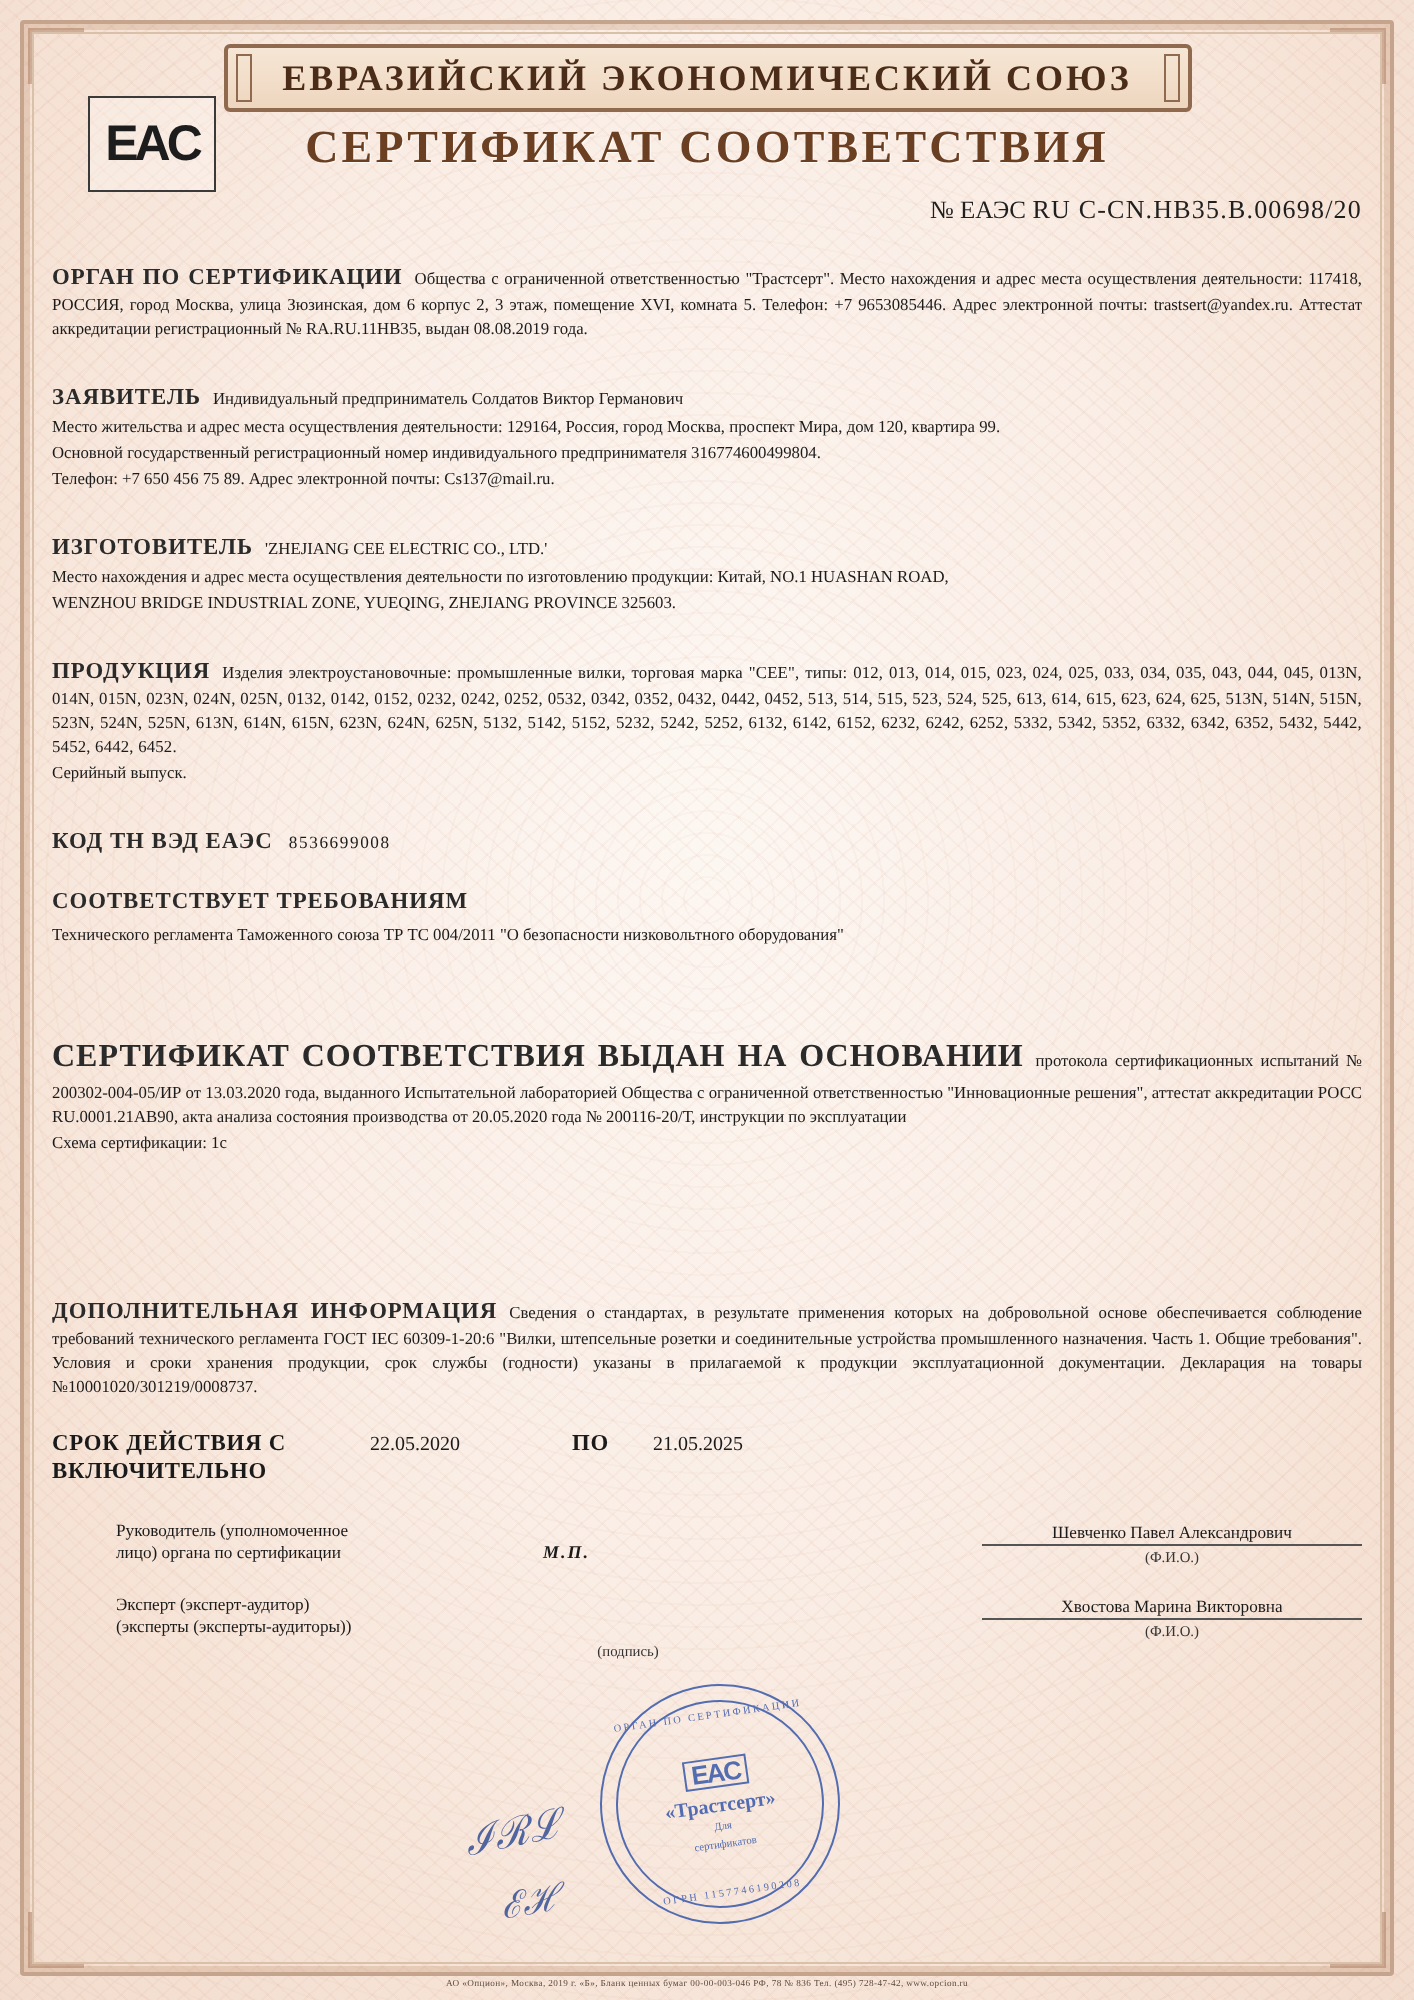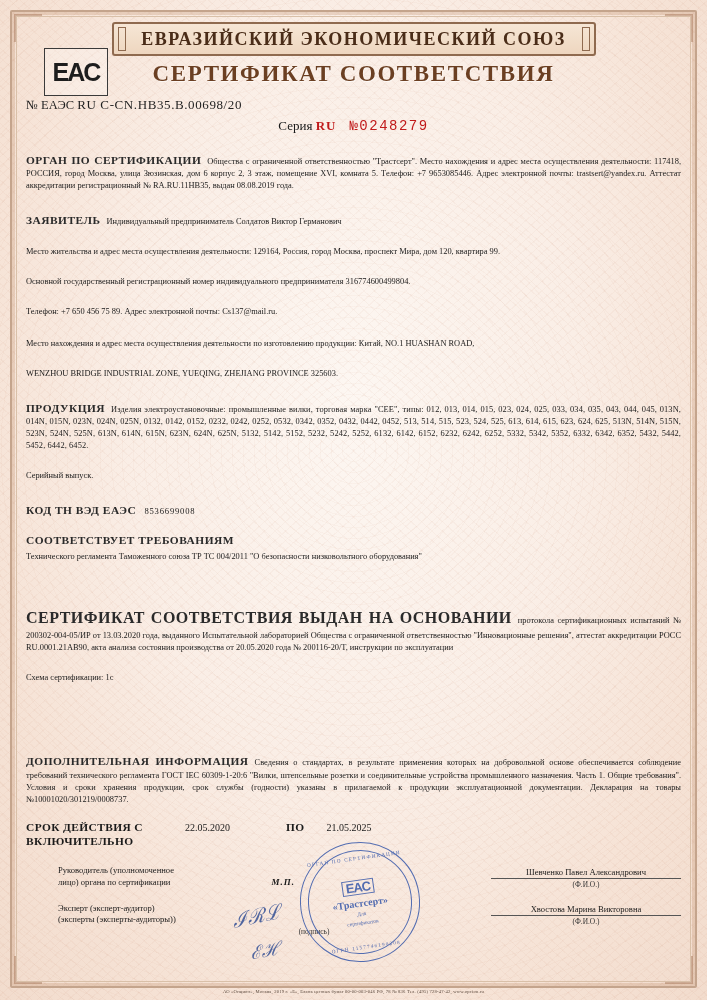--- a/index.html
+++ b/index.html
@@ -91,21 +91,21 @@
   .title {
     margin-top: 5px;
     text-align: center;
     font-size: 23px;
     font-weight: bold;
     letter-spacing: 1.6px;
     color: #6b3f22;
     text-shadow: 0.6px 0.6px 0 rgba(255,255,255,0.7);
   }
   .numline {
-    text-align: left;
+    text-align: right;
     font-size: 13px;
     margin-top: 10px;
     color: #1f1f1f;
   }
   .numline .lbl { font-size: 12.5px; }
   .numline .num { letter-spacing: 0.6px; }
   .serialline {
     text-align: center;
     font-size: 13px;
     margin-top: 5px;
@@ -153,21 +153,21 @@
   }
   .sec .hd {
     font-size: 11.4px;
     font-weight: bold;
     letter-spacing: 0.5px;
     color: #2a2a2a;
     margin-right: 6px;
   }
   .sec .hd.lg { font-size: 16px; }
   .sec p { margin: 0; }
-  .sec p + p { margin-top: 18px; }
+  .sec p + p { margin-top: 1px; }
   .mono-ish { letter-spacing: 0.1px; }
 
   .prod-list { text-align: justify; }
   .gap-lg { margin-top: 20px; }
   .gap-xxl { margin-top: 44px; }
 
   
   .valid-row {
     margin-top: 16px;
     font-size: 11.4px;
@@ -336,43 +336,40 @@
       <span class="banner-text">ЕВРАЗИЙСКИЙ ЭКОНОМИЧЕСКИЙ СОЮЗ</span>
     </div>
 
     <div class="title">СЕРТИФИКАТ СООТВЕТСТВИЯ</div>
 
     <div class="numline">
       <span class="lbl">№ ЕАЭС</span>
       <span class="num">RU C-CN.НВ35.В.00698/20</span>
     </div>
 
-    <div class="serialline">
-      <span>Серия</span>
-      <span class="ru">RU</span>
-      &nbsp;&nbsp;
-      <span class="sn">№0248279</span>
-    </div>
 
     <div class="sec" style="margin-top:18px;">
       <p>
         <span class="hd">ОРГАН ПО СЕРТИФИКАЦИИ</span><span>Общества с ограниченной ответственностью "Трастсерт". Место нахождения и адрес места осуществления деятельности: 117418, РОССИЯ, город Москва, улица Зюзинская, дом 6 корпус 2, 3 этаж, помещение XVI, комната 5. Телефон: +7 9653085446. Адрес электронной почты: trastsert@yandex.ru. Аттестат аккредитации регистрационный № RA.RU.11НВ35, выдан 08.08.2019 года.</span>
       </p>
     </div>
 
     <div class="sec gap-lg">
       <p>
         <span class="hd">ЗАЯВИТЕЛЬ</span><span>Индивидуальный предприниматель Солдатов Виктор Германович</span>
       </p>
       <p>Место жительства и адрес места осуществления деятельности: 129164, Россия, город Москва, проспект Мира, дом 120, квартира 99.</p>
       <p>Основной государственный регистрационный номер индивидуального предпринимателя 316774600499804.</p>
       <p>Телефон: +7 650 456 75 89. Адрес электронной почты: Cs137@mail.ru.</p>
     </div>
 
     <div class="sec gap-lg">
+      <p>
+        <span class="hd">ИЗГОТОВИТЕЛЬ</span><span>'ZHEJIANG CEE ELECTRIC CO., LTD.'</span>
+      </p>
       <p>Место нахождения и адрес места осуществления деятельности по изготовлению продукции: Китай, NO.1 HUASHAN ROAD,</p>
       <p>WENZHOU BRIDGE INDUSTRIAL ZONE, YUEQING, ZHEJIANG PROVINCE 325603.</p>
     </div>
 
     <div class="sec gap-lg prod-list">
       <p>
         <span class="hd">ПРОДУКЦИЯ</span><span class="mono-ish">Изделия электроустановочные: промышленные вилки, торговая марка "CEE", типы: 012, 013, 014, 015, 023, 024, 025, 033, 034, 035, 043, 044, 045, 013N, 014N, 015N, 023N, 024N, 025N, 0132, 0142, 0152, 0232, 0242, 0252, 0532, 0342, 0352, 0432, 0442, 0452, 513, 514, 515, 523, 524, 525, 613, 614, 615, 623, 624, 625, 513N, 514N, 515N, 523N, 524N, 525N, 613N, 614N, 615N, 623N, 624N, 625N, 5132, 5142, 5152, 5232, 5242, 5252, 6132, 6142, 6152, 6232, 6242, 6252, 5332, 5342, 5352, 6332, 6342, 6352, 5432, 5442, 5452, 6442, 6452.</span>
       </p>
       <p>Серийный выпуск.</p>
     </div>

